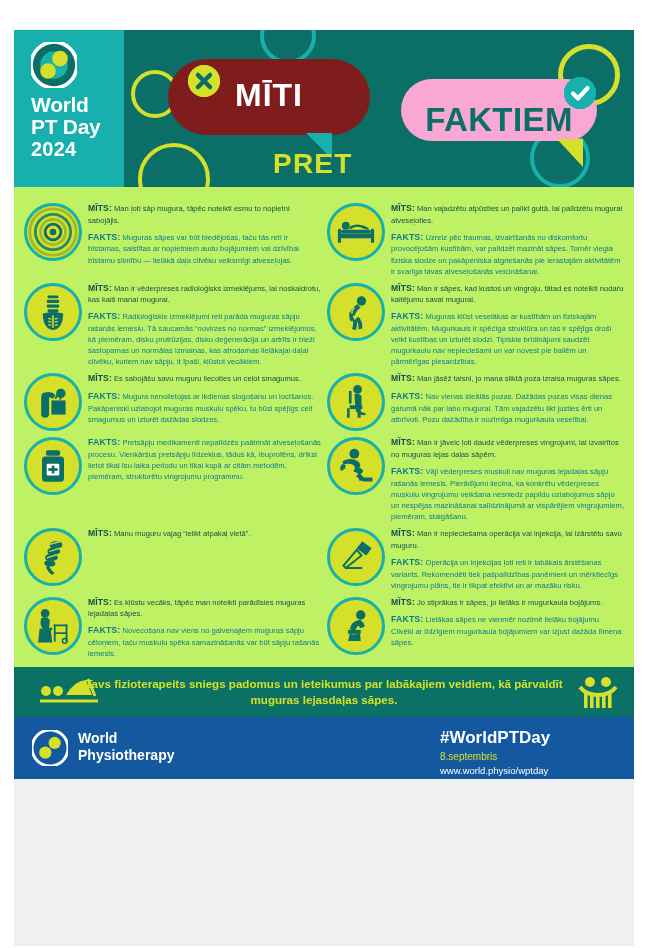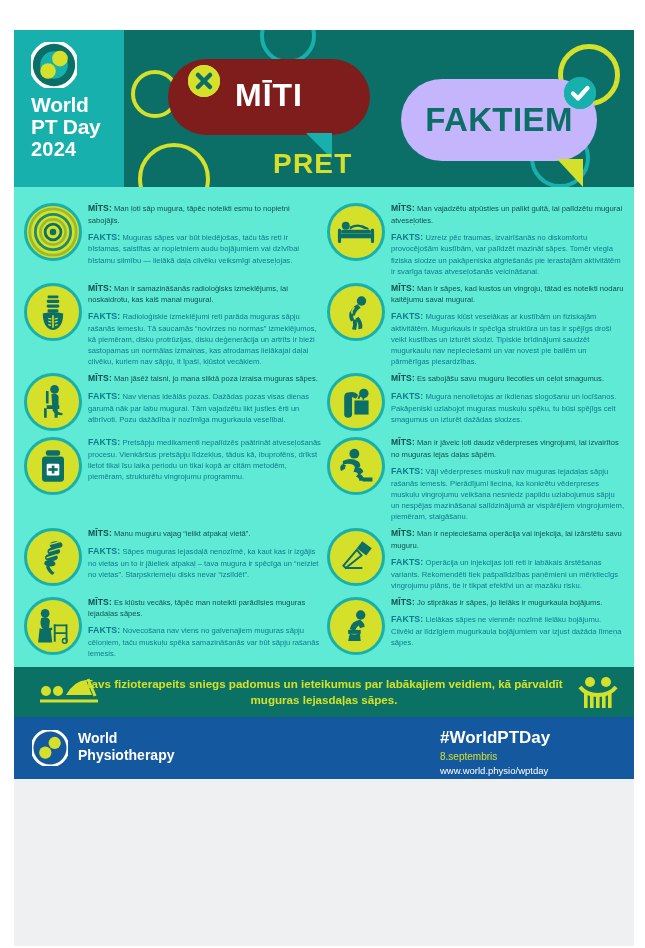--- a/index.html
+++ b/index.html
@@ -91,22 +91,22 @@
   }
   .pret {
     position: absolute; left: 259px; top: 118px;
     color: #d4e02a; font-size: 28px; font-weight: bold;
     letter-spacing: 1.2px;
     z-index: 5;
   }
   
   .bub-fakt {
     position: absolute; left: 387px; top: 49px;
-    width: 196px; height: 82px;
-    background: #c4b5fd;
+    width: 196px; height: 62px;
+    background: #f9a8d4;
     border-radius: 41px;
     z-index: 3;
   }
   .bub-fakt::after {
     content: ""; position: absolute;
     left: 148px; bottom: -26px;
     width: 0; height: 0;
     border-left: 8px solid transparent;
     border-right: 26px solid #d4e02a;
     border-bottom: 28px solid transparent;
@@ -122,21 +122,21 @@
     z-index: 6;
   }
   .badge-x { left: 174px; top: 35px;  background: #d4e02a; }
   .badge-c { left: 550px; top: 47px;  background: #17b0ad; }
   .badge svg { display: block; }
 
   
   .body-area {
     position: relative;
     width: 620px;
-    background: #5eead4;
+    background: #bef264;
     padding: 14px 10px 4px 10px;
   }
   .grid {
     display: grid;
     grid-template-columns: 1fr 1fr;
     column-gap: 6px;
   }
   .cell {
     display: flex;
     align-items: flex-start;
@@ -332,79 +332,79 @@
                 <rect x="20" y="18.5" width="16" height="4" rx="1.8" fill="#0b6f67"></rect>
                 <rect x="21" y="24.5" width="14" height="4" rx="1.8" fill="#0b6f67"></rect>
                 <path d="M15 30 q13 -4 26 0 q0 13 -6 18 q-7 6 -14 0 q-6 -5 -6 -18 z" fill="#0b6f67"></path>
                 <path d="M28 32 v16" stroke="#d4e02a" stroke-width="2"></path>
                 <path d="M22 36 l4 1 M22 40 l4 1 M22 44 l3.5 1" stroke="#d4e02a" stroke-width="1.6"></path>
                 <path d="M34 36 l-4 1 M34 40 l-4 1 M34 44 l-3.5 1" stroke="#d4e02a" stroke-width="1.6"></path>
               </svg>
             </div>
           </div>
           <div class="txt">
-            <div class="myth"><span class="lead">MĪTS:</span> <span>Man ir samazināšanās radioloģisks izmeklējums, lai noskaidrotu, kas kaiš manai mugurai.</span></div>
+            <div class="myth"><span class="lead">MĪTS:</span> <span>Man ir vēderpreses radioloģisks izmeklējums, lai noskaidrotu, kas kaiš manai mugurai.</span></div>
             <div class="fact"><span class="lead">FAKTS:</span> <span>Radioloģiskie izmeklējumi reti parāda muguras sāpju rašanās iemeslu. Tā saucamās “novirzes no normas” izmeklējumos, kā piemēram, disku protrūzijas, disku deģenerācija un artrīts ir bieži sastopamas un normālas izmaiņas, kas atrodamas lielākajai daļai cilvēku, kuriem nav sāpju, it īpaši, kļūstot vecākiem.</span></div>
           </div>
         </div>
 
         <div class="cell">
           <div class="icon-wrap">
             <div class="icon-circle">
               <svg viewBox="0 0 56 56" width="44" height="44">
                 <circle cx="35" cy="14" r="6" fill="#0b6f67"></circle>
                 <path d="M30 18 q-8 4 -10 12 l6 3 q3 -8 8 -10 z" fill="#0b6f67"></path>
                 <path d="M20 28 q-2 8 2 12 l4 -2 q-3 -5 -1 -9 z" fill="#0b6f67"></path>
                 <path d="M24 38 q1 7 -1 12 l5 1 q2 -7 1 -13 z" fill="#0b6f67"></path>
                 <path d="M27 37 q5 5 4 13 l5 -1 q1 -9 -5 -15 z" fill="#0b6f67"></path>
                 <path d="M26 22 q-4 4 -3 8" stroke="#d4e02a" stroke-width="2" fill="none"></path>
               </svg>
             </div>
           </div>
           <div class="txt">
             <div class="myth"><span class="lead">MĪTS:</span> <span>Man ir sāpes, kad kustos un vingroju, tātad es noteikti nodaru kaitējumu savai mugurai.</span></div>
             <div class="fact"><span class="lead">FAKTS:</span> <span>Muguras kļūst veselākas ar kustībām un fiziskajām aktivitātēm. Mugurkauls ir spēcīga struktūra un tas ir spējīgs droši veikt kustības un izturēt slodzi. Tipiskie brīdinājumi saudzēt mugurkaulu nav nepieciešami un var novest pie bailēm un pārmērīgas piesardzības.</span></div>
+          </div>
+        </div>
+
+        <div class="cell">
+          <div class="icon-wrap">
+            <div class="icon-circle">
+              <svg viewBox="0 0 56 56" width="44" height="44">
+                <circle cx="38" cy="17" r="6" fill="#0b6f67"></circle>
+                <path d="M13 22 q0 -6 5 -6 q5 0 5 6 v22 q0 4 -5 4 q-5 0 -5 -4 z" fill="#0b6f67"></path>
+                <path d="M17 17 q8 -4 14 2 l-3 5 q-6 -4 -11 -1 z" fill="#0b6f67"></path>
+                <rect x="26" y="26" width="18" height="18" fill="#0b6f67"></rect>
+                <path d="M31 24 q2 -6 5 -5 q3 1 1 6" stroke="#0b6f67" stroke-width="2.4" fill="none"></path>
+              </svg>
+            </div>
+          </div>
+          <div class="txt">
+            <div class="myth"><span class="lead">MĪTS:</span> <span>Es sabojāšu savu muguru liecoties un ceļot smagumus.</span></div>
+            <div class="fact"><span class="lead">FAKTS:</span> <span>Mugura nenolietojas ar ikdienas slogošanu un locīšanos. Pakāpeniski uzlabojot muguras muskuļu spēku, tu būsi spējīgs celt smagumus un izturēt dažādas slodzes.</span></div>
           </div>
         </div>
 
         <div class="cell">
           <div class="icon-wrap">
             <div class="icon-circle">
               <svg viewBox="0 0 56 56" width="44" height="44">
                 <circle cx="30" cy="12" r="5.5" fill="#0b6f67"></circle>
                 <path d="M26 18 q7 -2 9 3 v12 h-8 z" fill="#0b6f67"></path>
                 <path d="M20 32 h16 v5 h-16 z" fill="#0b6f67"></path>
                 <path d="M34 36 v12 h-4 v-12 z" fill="#0b6f67"></path>
                 <path d="M20 36 v12 h-3.4 v-12 z" fill="#0b6f67"></path>
                 <path d="M19 30 v-16 h3.4 v16 z" fill="#0b6f67"></path>
                 <path d="M30 36 q4 6 10 6 v3 q-10 0 -13 -7 z" fill="#0b6f67"></path>
               </svg>
             </div>
           </div>
           <div class="txt">
             <div class="myth"><span class="lead">MĪTS:</span> <span>Man jāsēž taisni, jo mana sliktā poza izraisa muguras sāpes.</span></div>
             <div class="fact"><span class="lead">FAKTS:</span> <span>Nav vienas ideālās pozas. Dažādas pozas visas dienas garumā nāk par labu mugurai. Tām vajadzētu likt justies ērti un atbrīvoti. Pozu dažādība ir nozīmīga mugurkaula veselībai.</span></div>
-          </div>
-        </div>
-
-        <div class="cell">
-          <div class="icon-wrap">
-            <div class="icon-circle">
-              <svg viewBox="0 0 56 56" width="44" height="44">
-                <circle cx="38" cy="17" r="6" fill="#0b6f67"></circle>
-                <path d="M13 22 q0 -6 5 -6 q5 0 5 6 v22 q0 4 -5 4 q-5 0 -5 -4 z" fill="#0b6f67"></path>
-                <path d="M17 17 q8 -4 14 2 l-3 5 q-6 -4 -11 -1 z" fill="#0b6f67"></path>
-                <rect x="26" y="26" width="18" height="18" fill="#0b6f67"></rect>
-                <path d="M31 24 q2 -6 5 -5 q3 1 1 6" stroke="#0b6f67" stroke-width="2.4" fill="none"></path>
-              </svg>
-            </div>
-          </div>
-          <div class="txt">
-            <div class="myth"><span class="lead">MĪTS:</span> <span>Es sabojāšu savu muguru liecoties un ceļot smagumus.</span></div>
-            <div class="fact"><span class="lead">FAKTS:</span> <span>Mugura nenolietojas ar ikdienas slogošanu un locīšanos. Pakāpeniski uzlabojot muguras muskuļu spēku, tu būsi spējīgs celt smagumus un izturēt dažādas slodzes.</span></div>
           </div>
         </div>
 
         <div class="cell">
           <div class="icon-wrap">
             <div class="icon-circle">
               <svg viewBox="0 0 56 56" width="44" height="44">
                 <rect x="19" y="8" width="18" height="7" rx="2.6" fill="#0b6f67"></rect>
                 <rect x="14" y="16" width="28" height="32" rx="4" fill="#0b6f67"></rect>
                 <rect x="20" y="25" width="16" height="15" rx="1.5" fill="#ffffff"></rect>
@@ -447,21 +447,20 @@
                   <path d="M25 24 q8 0 9 4 q1 4 -7 5 q-8 1 -9 -3 q-1 -5 7 -6 z"></path>
                   <path d="M23 32 q7 0 8 4 q1 4 -6 4 q-7 0 -8 -3 q-1 -5 6 -5 z"></path>
                   <path d="M23 39 q3 7 7 9 l-3 3 q-6 -4 -8 -11 z"></path>
                 </g>
                 <path d="M38 8 l-14 4 M36 17 l-13 4 M33 25 l-13 4" stroke="#d4e02a" stroke-width="1.6"></path>
               </svg>
             </div>
           </div>
           <div class="txt">
             <div class="myth"><span class="lead">MĪTS:</span> <span>Manu muguru vajag “ielikt atpakaļ vietā”.</span></div>
-            <div class="fact"><span class="lead">FAKTS:</span> <span>Sāpes muguras lejasdaļā nenozīmē, ka kaut kas ir izgājis no vietas un to ir jāieliek atpakaļ – tava mugura ir spēcīga un “neiziet no vietas”. Starpskriemeļu disks nevar “izslīdēt”.</span></div>
           </div>
         </div>
 
         <div class="cell">
           <div class="icon-wrap">
             <div class="icon-circle">
               <svg viewBox="0 0 56 56" width="44" height="44">
                 <path d="M36 8 l12 9 l-7 9 l-12 -9 z" fill="#0b6f67"></path>
                 <path d="M29 19 l-17 20 l3 3 l20 -16 z" fill="none" stroke="#0b6f67" stroke-width="2.6"></path>
                 <path d="M14 42 h22" stroke="#0b6f67" stroke-width="2.6"></path>

